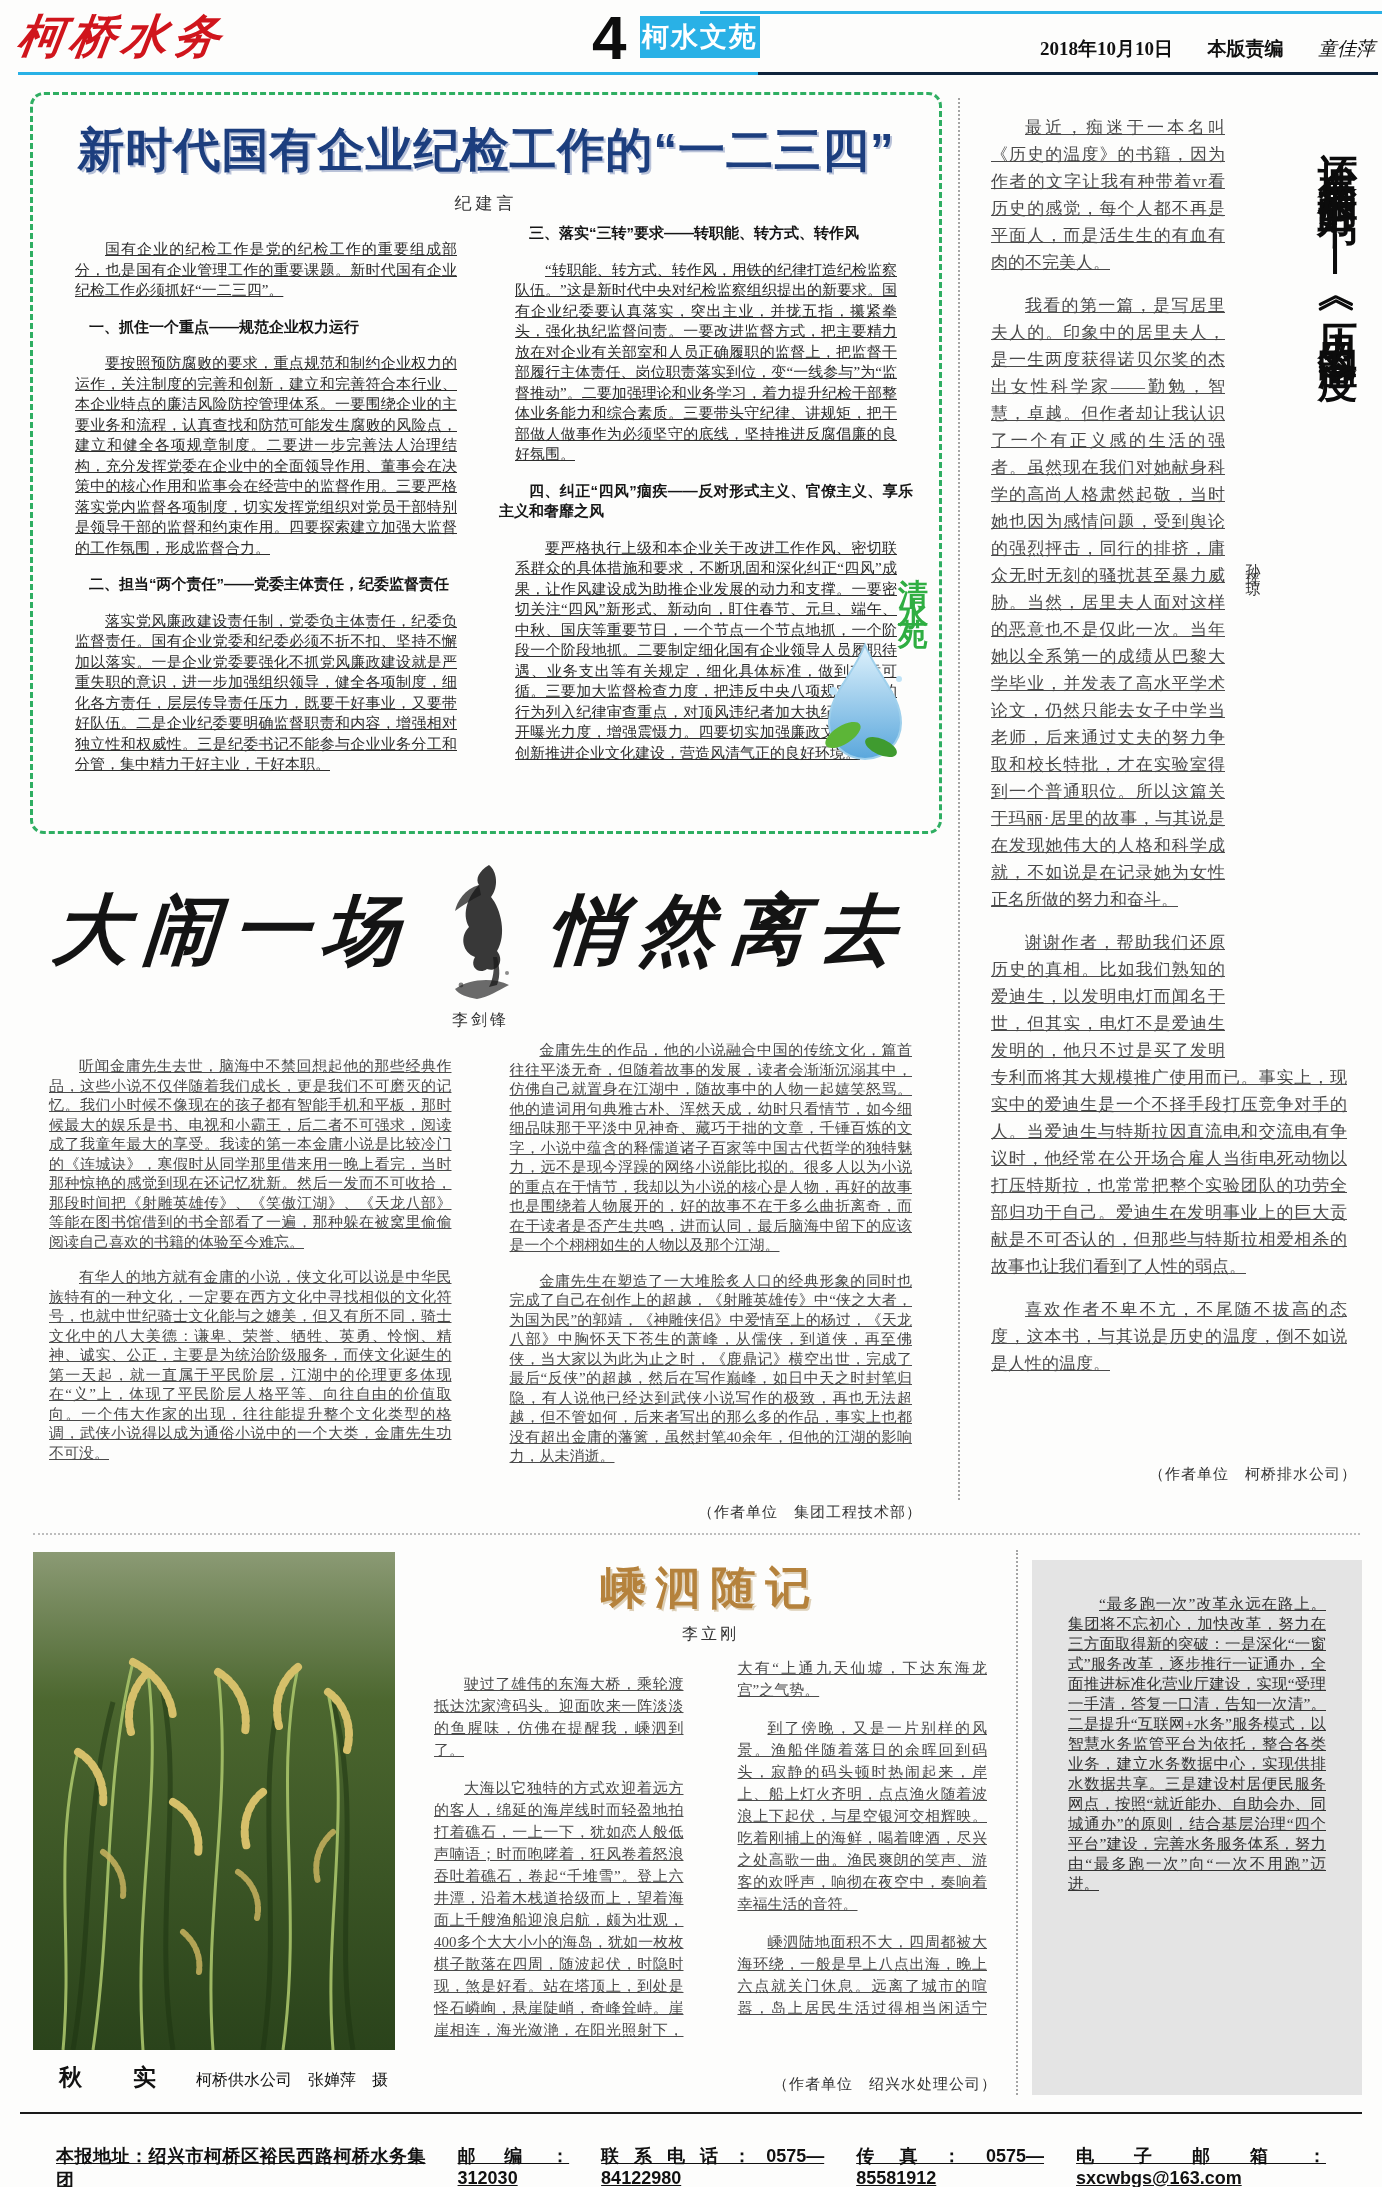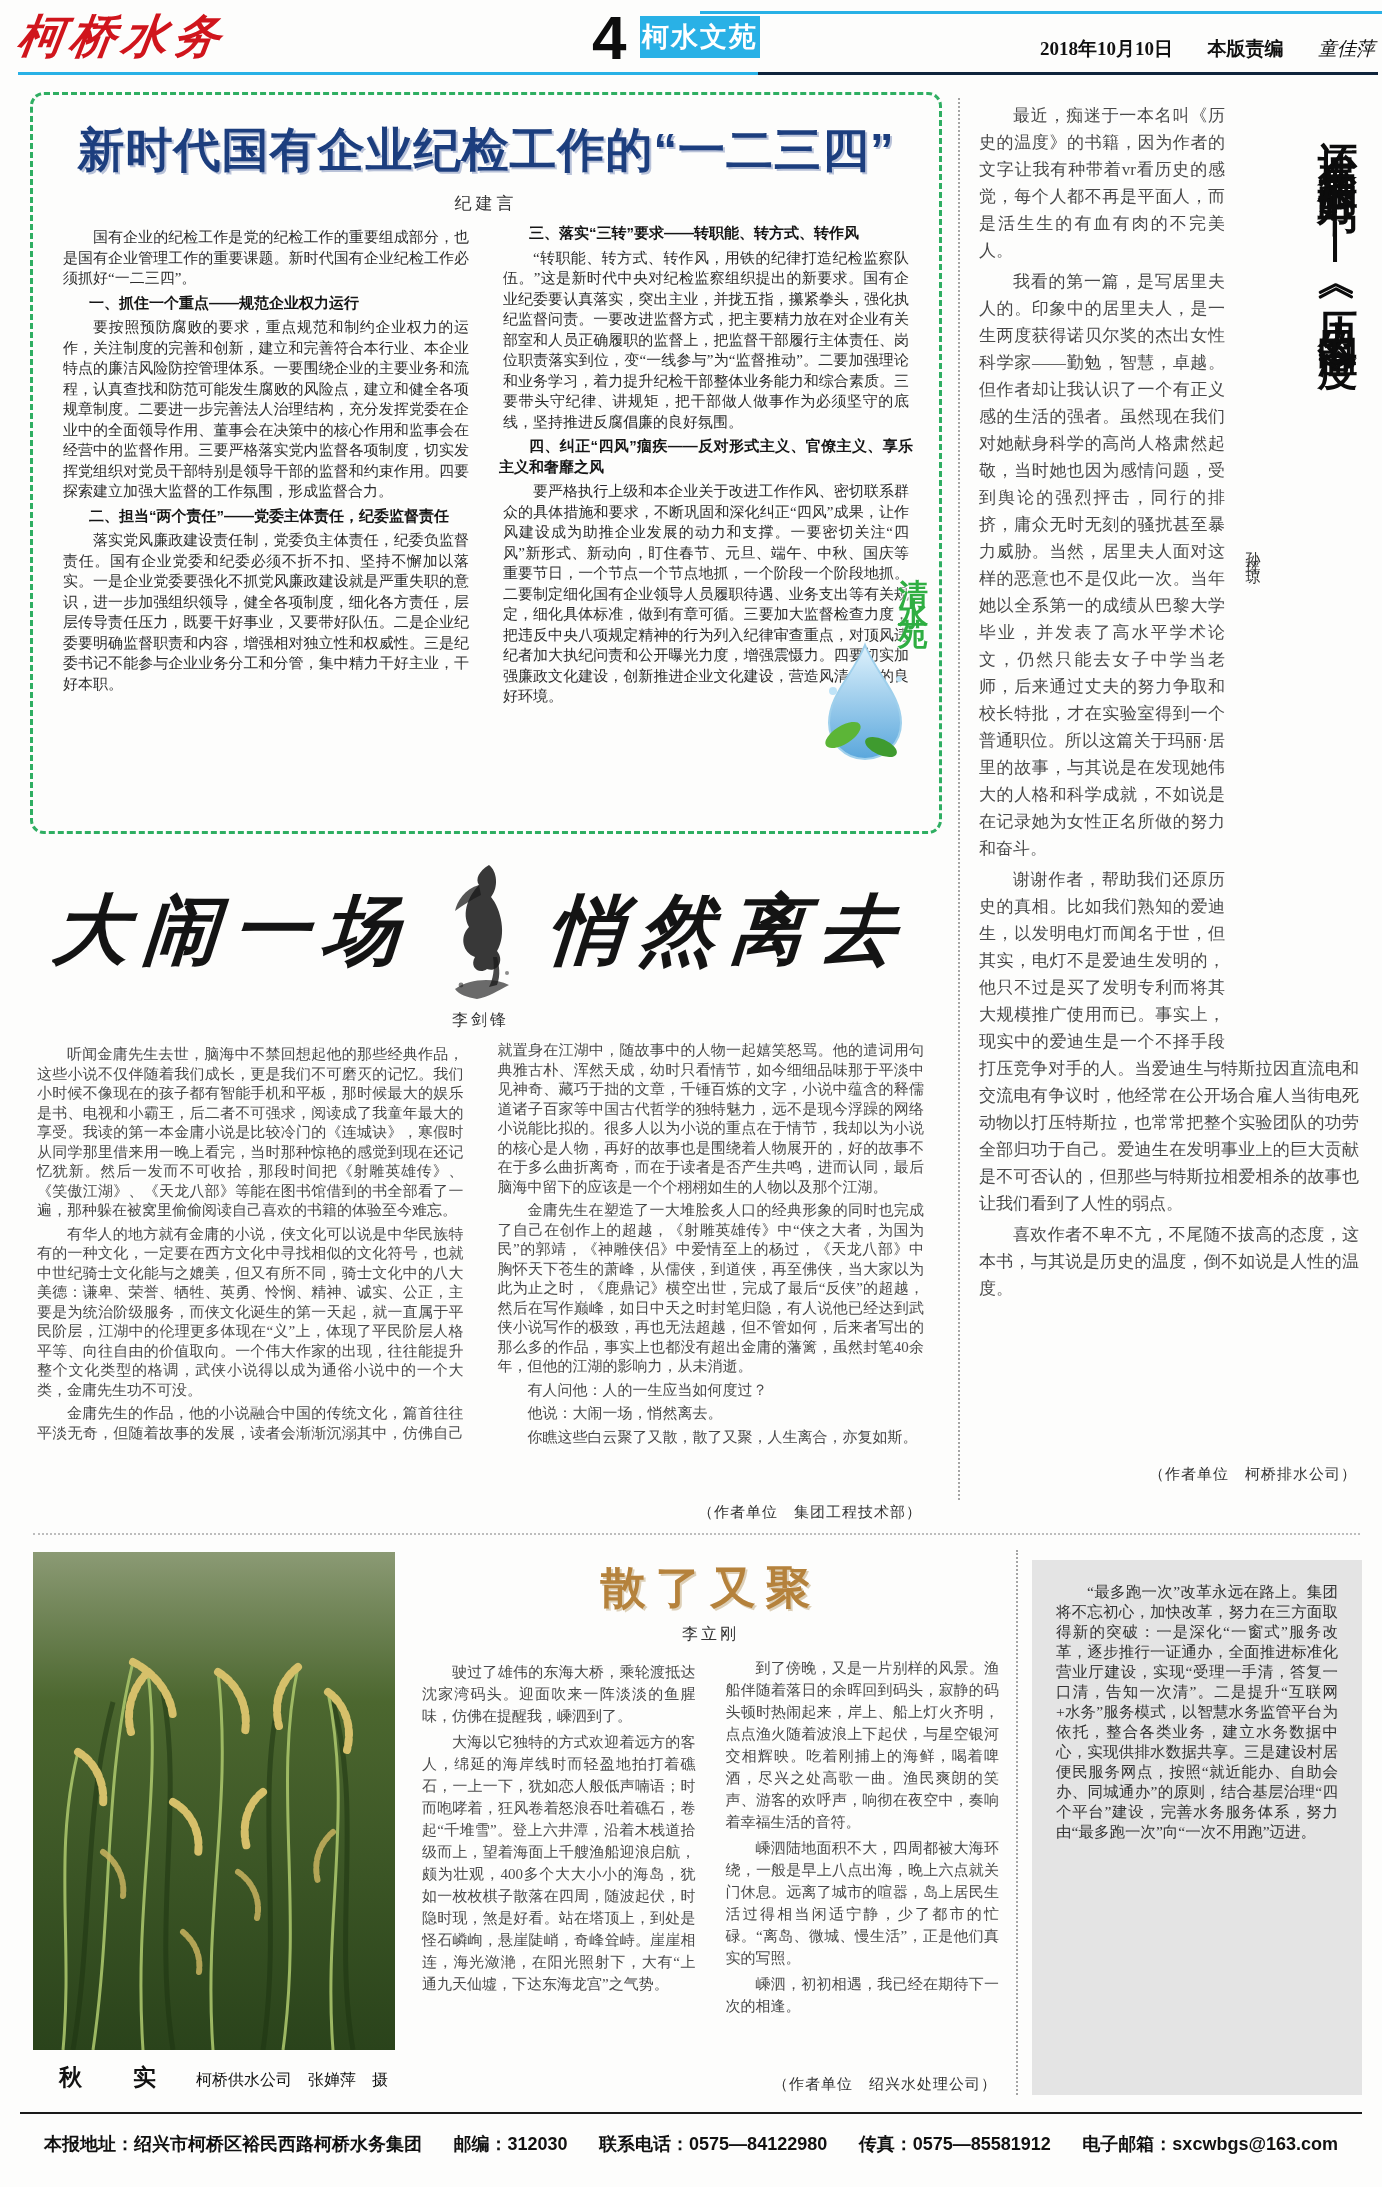--- a/index.html
+++ b/index.html
@@ -23,21 +23,21 @@
 
   
   .main-box{left:30px;top:92px;width:912px;height:742px;border:3px dashed #2fae62;border-radius:14px;
             padding:14px 26px;box-sizing:border-box;}
   .main-title{margin:10px 0 0;text-align:center;font-family:"Liberation Sans","DejaVu Sans",sans-serif;
               font-size:47px;font-weight:900;color:#1c3e7e;letter-spacing:1px;
               text-shadow:2px 2px 0 #b9c2d8;}
   .byline{text-align:center;font-size:17px;color:#333;margin:10px 0 8px;letter-spacing:4px;}
   .box-body{column-count:2;column-gap:26px;height:562px;overflow:hidden;
             font-size:15px;line-height:20.5px;color:#2d2d2d;}
-  .para{margin:4px;text-indent:2em;text-align:justify;}
+  .para{margin:16px;text-indent:2em;text-align:justify;text-decoration:underline;}
   .subhead{margin:1px 0;text-indent:2em;text-align:justify;font-family:"Liberation Sans","DejaVu Sans",sans-serif;
            font-weight:bold;color:#151515;}
   .water-badge{position:absolute;right:2px;bottom:64px;width:118px;height:215px;}
   .badge-vtext{position:absolute;right:4px;top:2px;writing-mode:vertical-rl;font-size:30px;font-weight:bold;
                color:#2fae42;letter-spacing:20px;text-shadow:0 0 4px #fff,1px 1px 0 #fff;}
   .water-badge svg{position:absolute;left:0;bottom:0;}
 
   
   .vdiv1{left:958px;top:98px;width:0;height:1402px;border-left:2px dotted #a4a4a4;}
   .vdiv2{left:1016px;top:1550px;width:0;height:545px;border-left:2px dotted #a4a4a4;}
@@ -226,21 +226,21 @@
           <path d="M150 380 C162 390 168 404 166 420"></path>
       </g>
     </svg>
     <figcaption class="caption">
       <span class="cap-title">秋　实</span>
       <span>柯桥供水公司　张婵萍　摄</span>
     </figcaption>
   </figure>
 
   <section class="abs shengsi">
-    <h2 class="sh-title">散了又聚</h2>
+    <h2 class="sh-title">嵊泗随记</h2>
     <div class="sh-byline">李立刚</div>
     <div class="sh-body">
         <p class="para">驶过了雄伟的东海大桥，乘轮渡抵达沈家湾码头。迎面吹来一阵淡淡的鱼腥味，仿佛在提醒我，嵊泗到了。</p>
         <p class="para">大海以它独特的方式欢迎着远方的客人，绵延的海岸线时而轻盈地拍打着礁石，一上一下，犹如恋人般低声喃语；时而咆哮着，狂风卷着怒浪吞吐着礁石，卷起“千堆雪”。登上六井潭，沿着木栈道拾级而上，望着海面上千艘渔船迎浪启航，颇为壮观，400多个大大小小的海岛，犹如一枚枚棋子散落在四周，随波起伏，时隐时现，煞是好看。站在塔顶上，到处是怪石嶙峋，悬崖陡峭，奇峰耸峙。崖崖相连，海光潋滟，在阳光照射下，大有“上通九天仙墟，下达东海龙宫”之气势。</p>
         <p class="para">到了傍晚，又是一片别样的风景。渔船伴随着落日的余晖回到码头，寂静的码头顿时热闹起来，岸上、船上灯火齐明，点点渔火随着波浪上下起伏，与星空银河交相辉映。吃着刚捕上的海鲜，喝着啤酒，尽兴之处高歌一曲。渔民爽朗的笑声、游客的欢呼声，响彻在夜空中，奏响着幸福生活的音符。</p>
         <p class="para">嵊泗陆地面积不大，四周都被大海环绕，一般是早上八点出海，晚上六点就关门休息。远离了城市的喧嚣，岛上居民生活过得相当闲适宁静，少了都市的忙碌。“离岛、微城、慢生活”，正是他们真实的写照。</p>
         <p class="para">嵊泗，初初相遇，我已经在期待下一次的相逢。</p>
       </div>
     <div class="attrib attrib-abs" style="bottom:-2px;">（作者单位　绍兴水处理公司）</div>
   </section>

